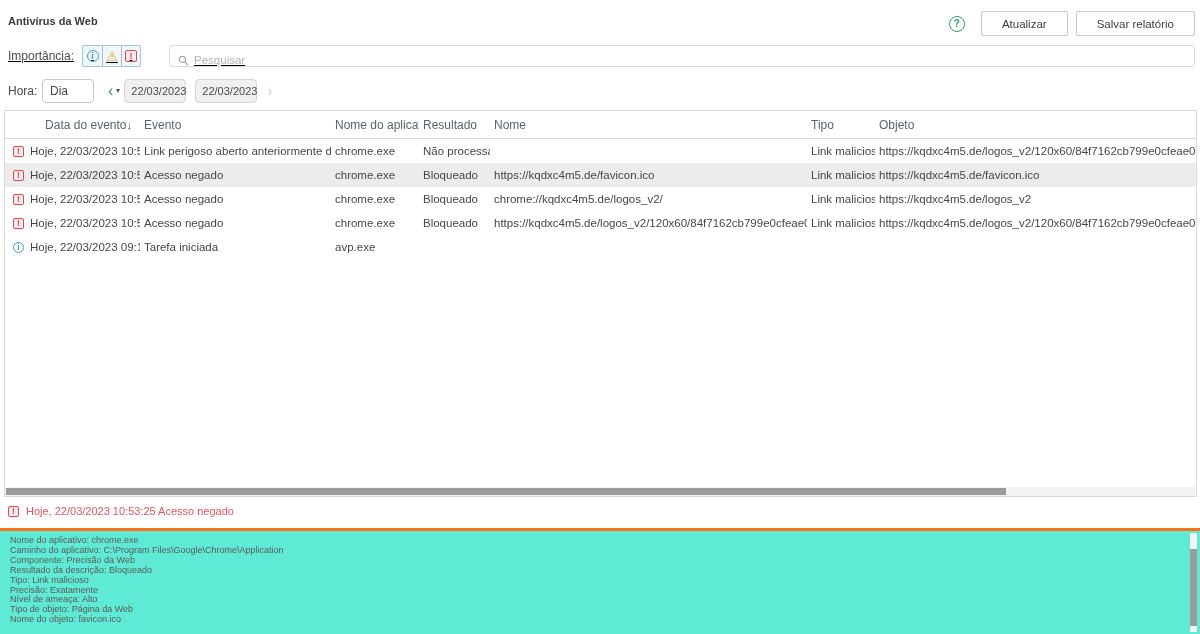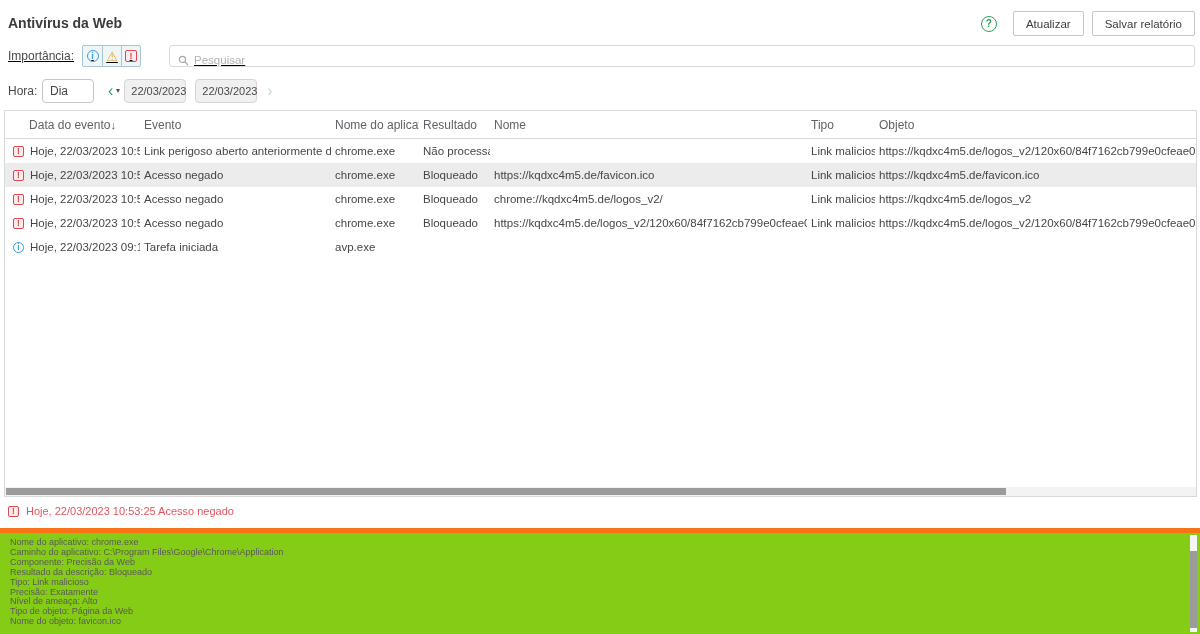--- a/index.html
+++ b/index.html
@@ -2,26 +2,26 @@
 <html><head>
 <meta charset="utf-8">
 <style>
   * { margin:0; padding:0; box-sizing:border-box; }
   html,body { width:1200px; height:634px; overflow:hidden; background:#fff;
     font-family:"Liberation Sans","DejaVu Sans",sans-serif; }
   .page { position:relative; width:1200px; height:634px; background:#fff; }
 
   
   .topbar { position:absolute; top:11px; left:8px; right:5px; height:28px; }
-  .page-title { font-size:14px; font-weight:700; color:#3b3b3b; padding-top:4px; }
+  .page-title { font-size:11px; font-weight:700; color:#3b3b3b; padding-top:4px; }
   .topbar-right { position:absolute; right:0; top:0; display:flex; align-items:center; gap:8px; }
   .help-icon { width:16px; height:16px; border:1.4px solid #2aa05e; border-radius:50%;
     color:#2aa05e; font-size:10px; font-weight:700; display:flex; align-items:center;
     justify-content:center; margin-right:8px; cursor:pointer; }
-  .btn { height:25px; padding:0 12px; background:#fff; border:1px solid #c6c6c6;
+  .btn { height:25px; padding:0 20px; background:#fff; border:1px solid #c6c6c6;
     border-radius:2px; font-size:11.5px; color:#3c3c3c; cursor:pointer;
     font-family:inherit; }
 
   
   .filter-row { position:absolute; top:44px; left:8px; right:5px; height:24px;
     display:flex; align-items:center;text-decoration:underline; }
   .flabel { font-size:12px; color:#4a4a4a; }
   .imp-group { display:flex; margin-left:8px; border:1px solid #a9c5cb; border-radius:2px;
     overflow:hidden; background:#eef6f9; }
   .imp-btn { width:19px; height:20px; display:flex; align-items:center; justify-content:center;
@@ -54,42 +54,42 @@
     border:1px solid #d5d5d5; border-radius:4px; display:flex; align-items:center;
     justify-content:space-between; padding:0 6px; font-size:11px; color:#4a4a4a; cursor:pointer; }
 
   
   .table-wrap { position:absolute; top:110px; left:4px; right:3px; bottom:137px;
     border:1px solid #d9d9d9; background:#fff; overflow:hidden; }
   .thead, .trow { display:grid;
     grid-template-columns:135px 191px 88px 71px 317px 68px 1fr; align-items:center; }
   .thead { height:28px; border-bottom:1px solid #d9d9d9; color:#5f6368; font-size:12px; }
   .th { padding-left:4px; white-space:nowrap; overflow:hidden; }
-  .th.first { padding-left:8px; display:flex; justify-content:center;
+  .th.first { padding-left:8px; display:flex; justify-content:flex-end;
     align-items:center; padding-right:8px; }
   .sort-icon { color:#555; font-size:11px; }
   .trow { height:24px; font-size:11.5px; color:#464646; cursor:default; }
   .trow.selected { background:#ececec; }
   .td { padding-left:4px; white-space:nowrap; overflow:hidden; }
   .td-date { display:flex; align-items:center; padding-left:4px; }
   .sev { width:11px; height:11px; flex:none; border:1px solid; border-radius:2px;
     font-size:8.5px; font-weight:700; display:inline-flex; align-items:center;
     justify-content:center; margin:0 6px 0 4px; line-height:1; }
   .sev.critical { color:#e0474f; border-color:#e0474f; background:#fdecec; }
   .sev.info { color:#3f9fd8; border-color:#3f9fd8; background:#fff; border-radius:50%; }
   .hscrollbar { position:absolute; left:0; right:0; bottom:0; height:9px; background:#f3f3f3; }
   .hscrollbar .thumb { position:absolute; left:1px; top:1px; bottom:1px; width:84%;
     background:#9b9b9b; }
 
   
   .detail-header { position:absolute; top:504px; left:8px; height:14px; display:flex;
     align-items:center; font-size:11px; color:#e2565e; }
   .detail-header .sev { margin:0 7px 0 0; }
   .detail-panel { position:absolute; top:528px; left:0; right:0; bottom:0;
-    border-top:5px solid #f97316; background:#84cc16; }
+    border-top:3px solid #f97316; background:#5eead4; }
   .detail-lines { padding:5px 14px 0 10px; font-size:9px; line-height:9.9px; color:#5a5a5a; }
   .dline { white-space:nowrap; overflow:hidden; }
   .vscrollbar { position:absolute; top:2px; bottom:2px; right:3px; width:7px; background:#f5f5f5; }
   .vscrollbar .thumb { position:absolute; left:0; right:0; top:16px; height:77px; background:#9b9b9b; }
 </style>
 </head>
 <body>
 
 <div class="page">
 

